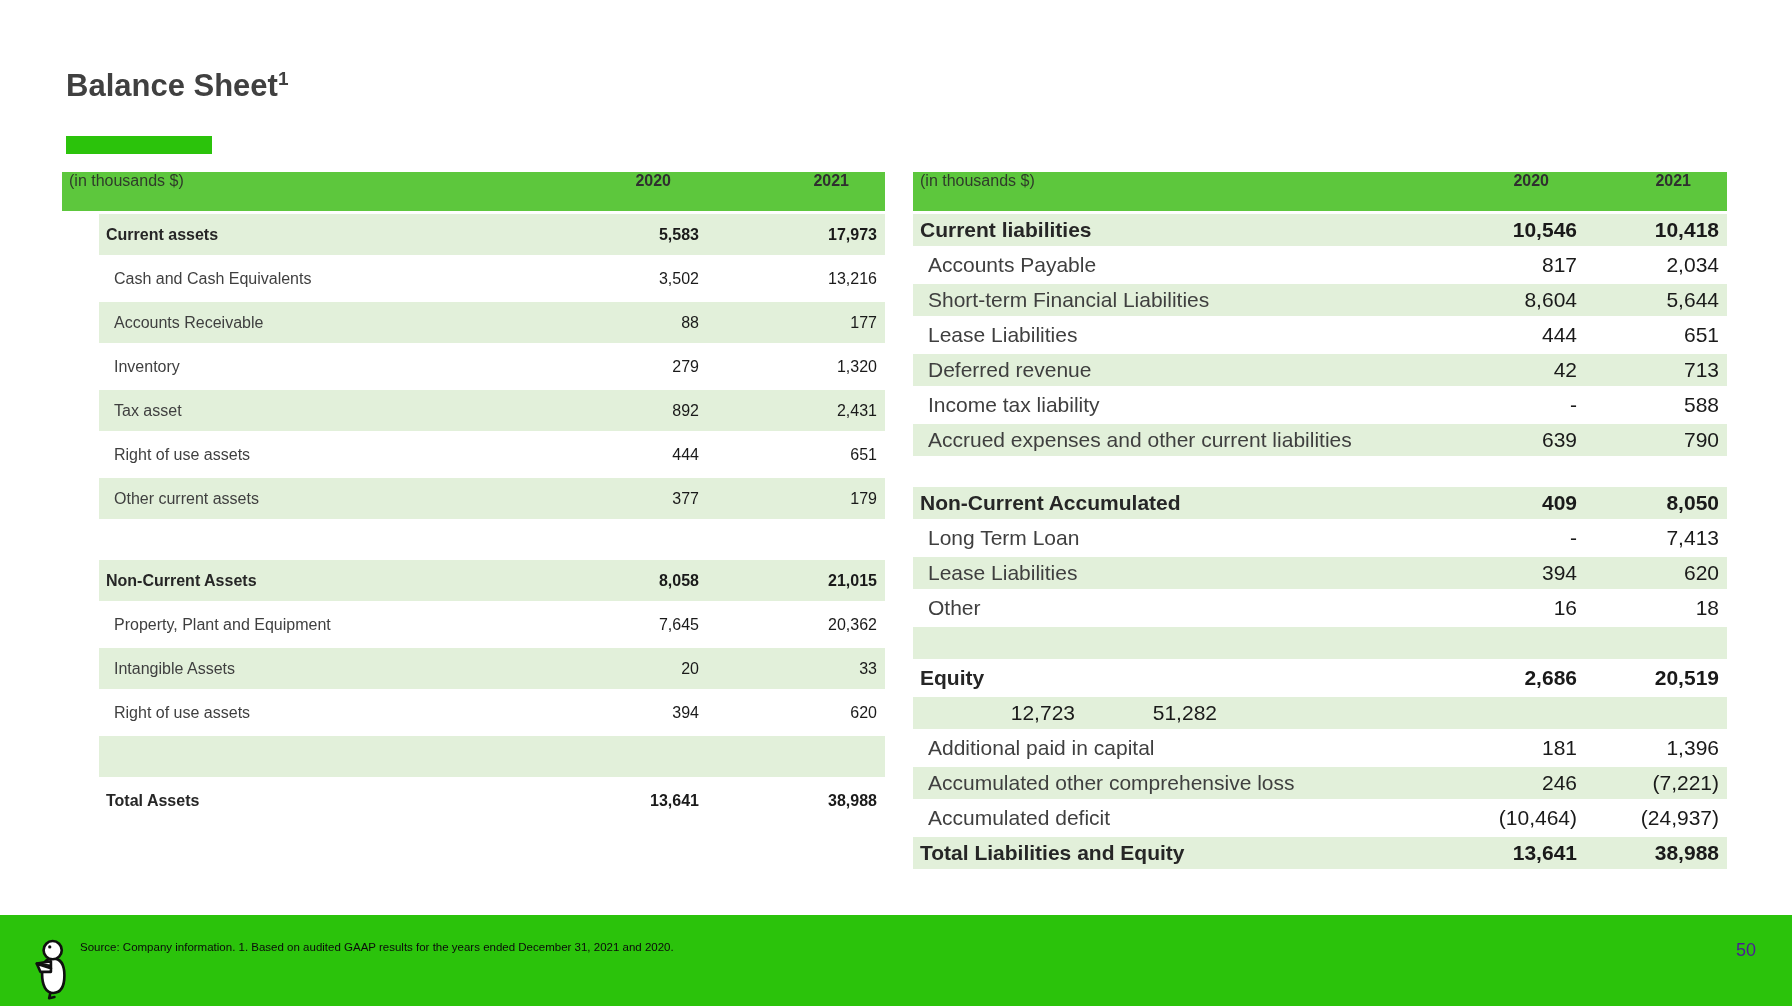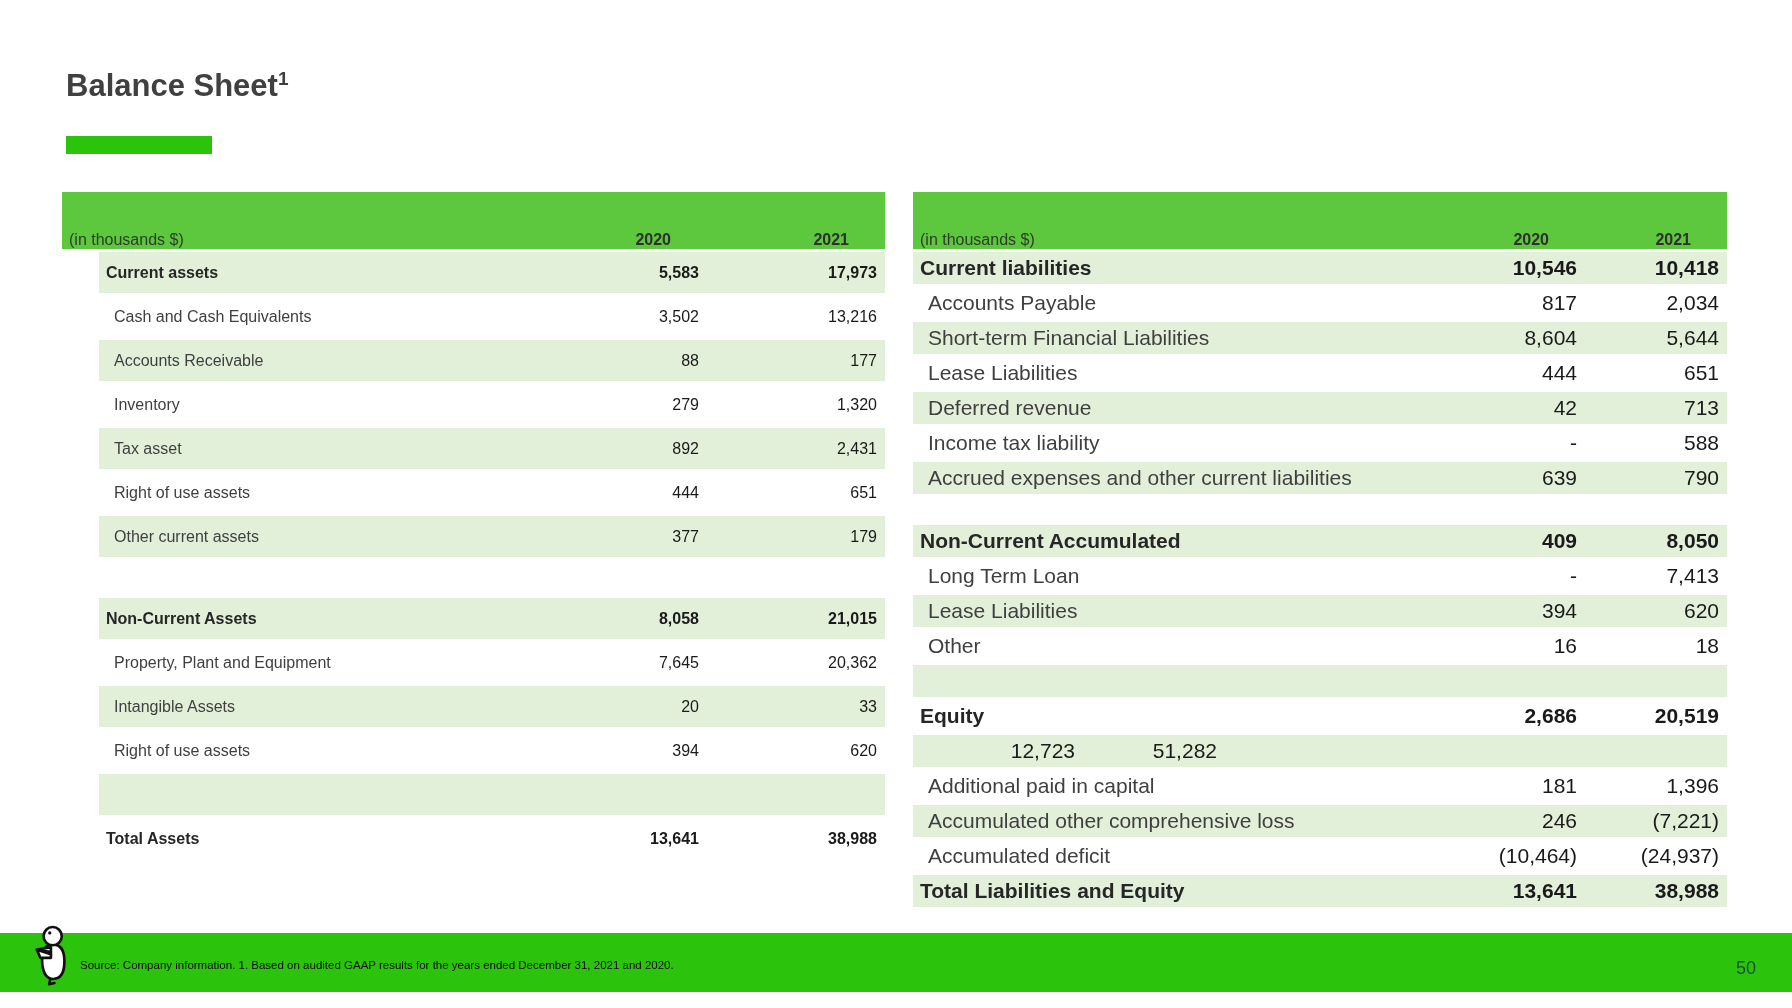--- a/index.html
+++ b/index.html
@@ -20,22 +20,22 @@
     position:absolute;left:66px;top:136px;width:146px;height:18px;
     background:#2bc30b;
   }
 
   
   .fin-table{position:absolute;top:172px;}
   .t-assets{left:62px;width:823px;}
   .t-liab{left:913px;width:814px;}
 
   .thead{
-    display:flex;align-items:flex-end;height:60px;box-sizing:border-box;
-    background:#5dc73d;border-bottom:3px solid #fff;margin-top:20px;
+    display:flex;align-items:flex-start;height:42px;box-sizing:border-box;
+    background:#5dc73d;border-bottom:3px solid #fff;
   }
   .th-unit{flex:1;padding-left:7px;font-size:16px;color:#2f3c2a;}
   .th-year{font-weight:bold;font-size:16px;color:#2f2f2f;text-align:right;padding-right:36px;box-sizing:border-box;}
 
   .c20{width:170px;text-align:right;box-sizing:border-box;}
   .c21{text-align:right;box-sizing:border-box;}
   .t-assets .c21{width:178px;}
   .t-liab  .c21{width:142px;}
 
   .frow{
@@ -47,31 +47,31 @@
   .frow.shaded{background:#e2f0da;}
   .frow .lbl{flex:1;padding-left:15px;color:#3f3f3f;}
   .frow .num{padding-right:8px;color:#1a1a1a;}
   .frow.sec .lbl,.frow.tot .lbl{padding-left:7px;font-weight:bold;color:#262626;}
   .frow.sec .num,.frow.tot .num{font-weight:bold;color:#1a1a1a;}
   .t-assets .frow.spacer{height:38px;background:#fff;border-bottom:none;}
   .t-liab  .frow.spacer{height:28px;background:#fff;border-bottom:none;}
 
   
   .footer{
-    position:absolute;left:0;bottom:16px;width:1792px;height:59px;
+    position:absolute;left:0;bottom:2px;width:1792px;height:91px;
     background:#2bc30b;
   }
   .duck{position:absolute;left:33px;bottom:6px;width:37px;height:61px;}
   .source{
     position:absolute;left:80px;top:26px;
     font-size:11.5px;color:#0b0b0b;
   }
   .pagenum{
     position:absolute;right:36px;top:25px;
-    font-size:18px;color:#14532d;
+    font-size:18px;color:#4c1d95;
   }
 </style>
 </head>
 <body>
 
 <div class="slide">
 
   <div class="title"><span>Balance Sheet</span><sup>1</sup></div>
 
   <div class="accent-bar"></div>

